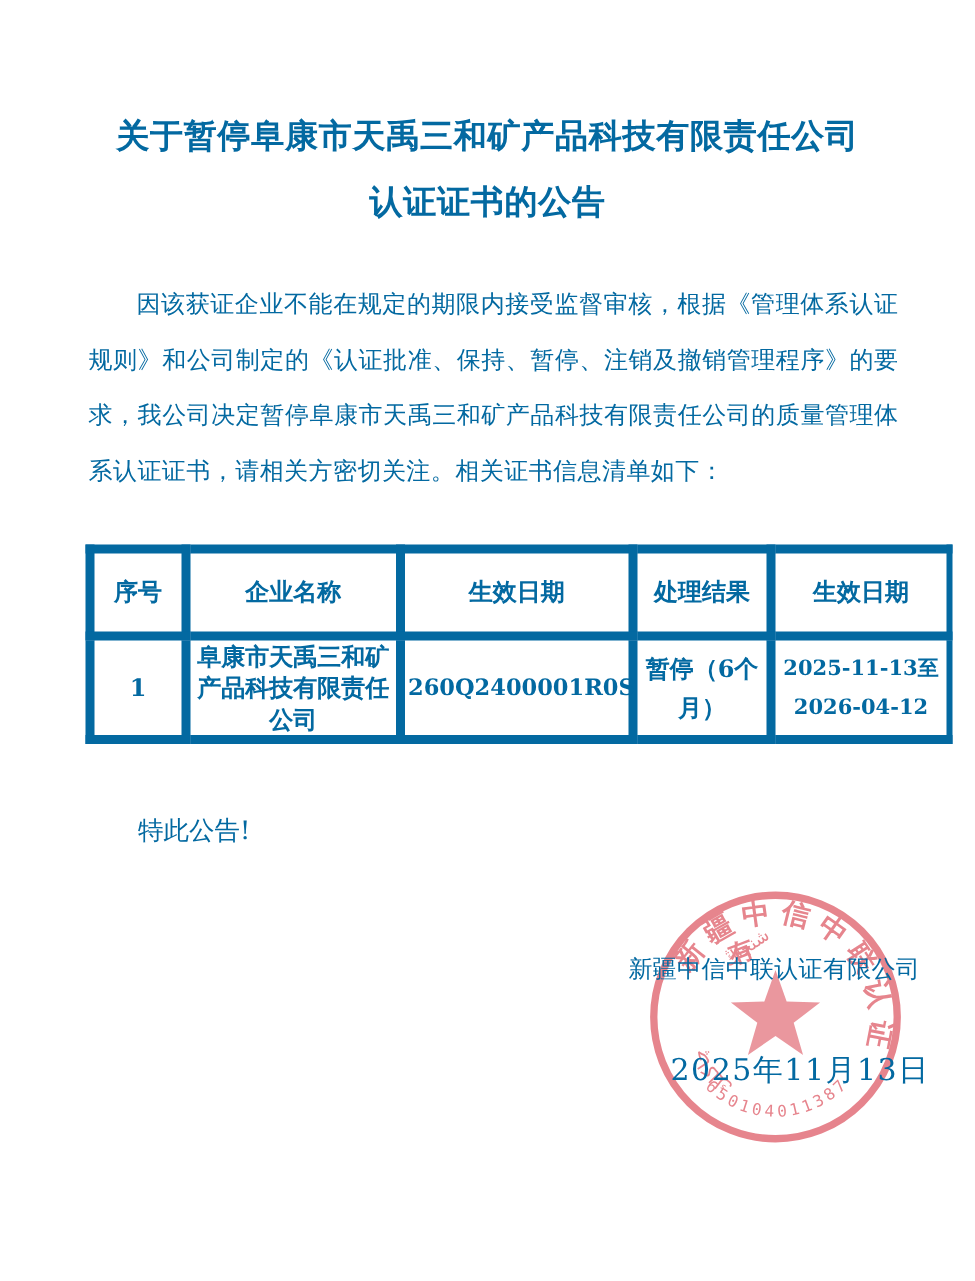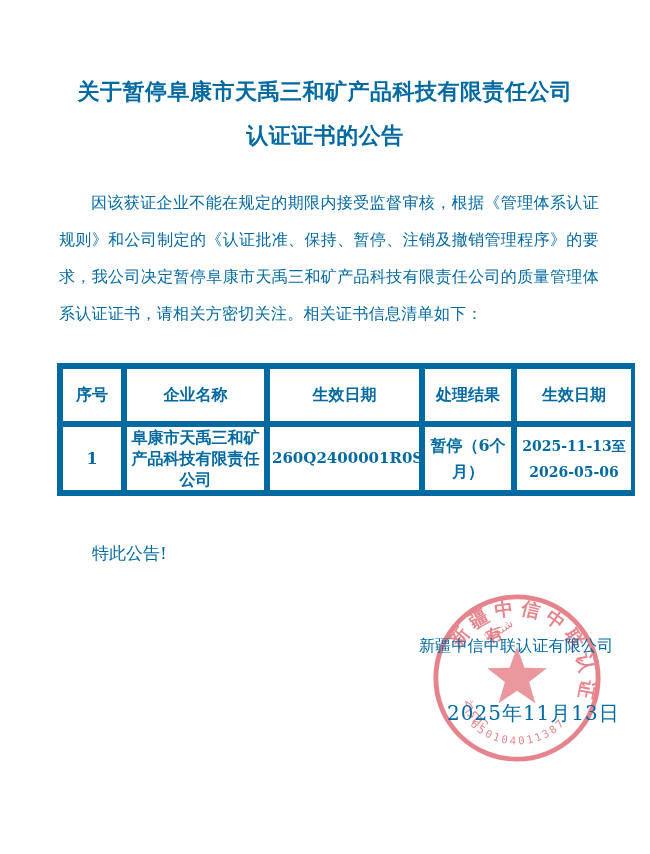--- a/index.html
+++ b/index.html
@@ -110,21 +110,21 @@
       </tr>
     </thead>
     <tbody>
       <tr>
         <td class="c-index">1</td>
         <td class="c-company">阜康市天禹三和矿产品科技有限责任公司</td>
         <td class="c-cert">260Q2400001R0S</td>
         <td class="c-result">暂停（6个月）</td>
         <td class="c-date">
           <span>2025-11-13至</span>
-          <span>2026-05-06</span>
+          <span>2026-04-12</span>
         </td>
       </tr>
     </tbody>
   </table>
 
   <p class="closing">特此公告!</p>
 
   <div class="stamp">
     <svg viewBox="0 0 180 180" xmlns="http://www.w3.org/2000/svg">
       <defs>

